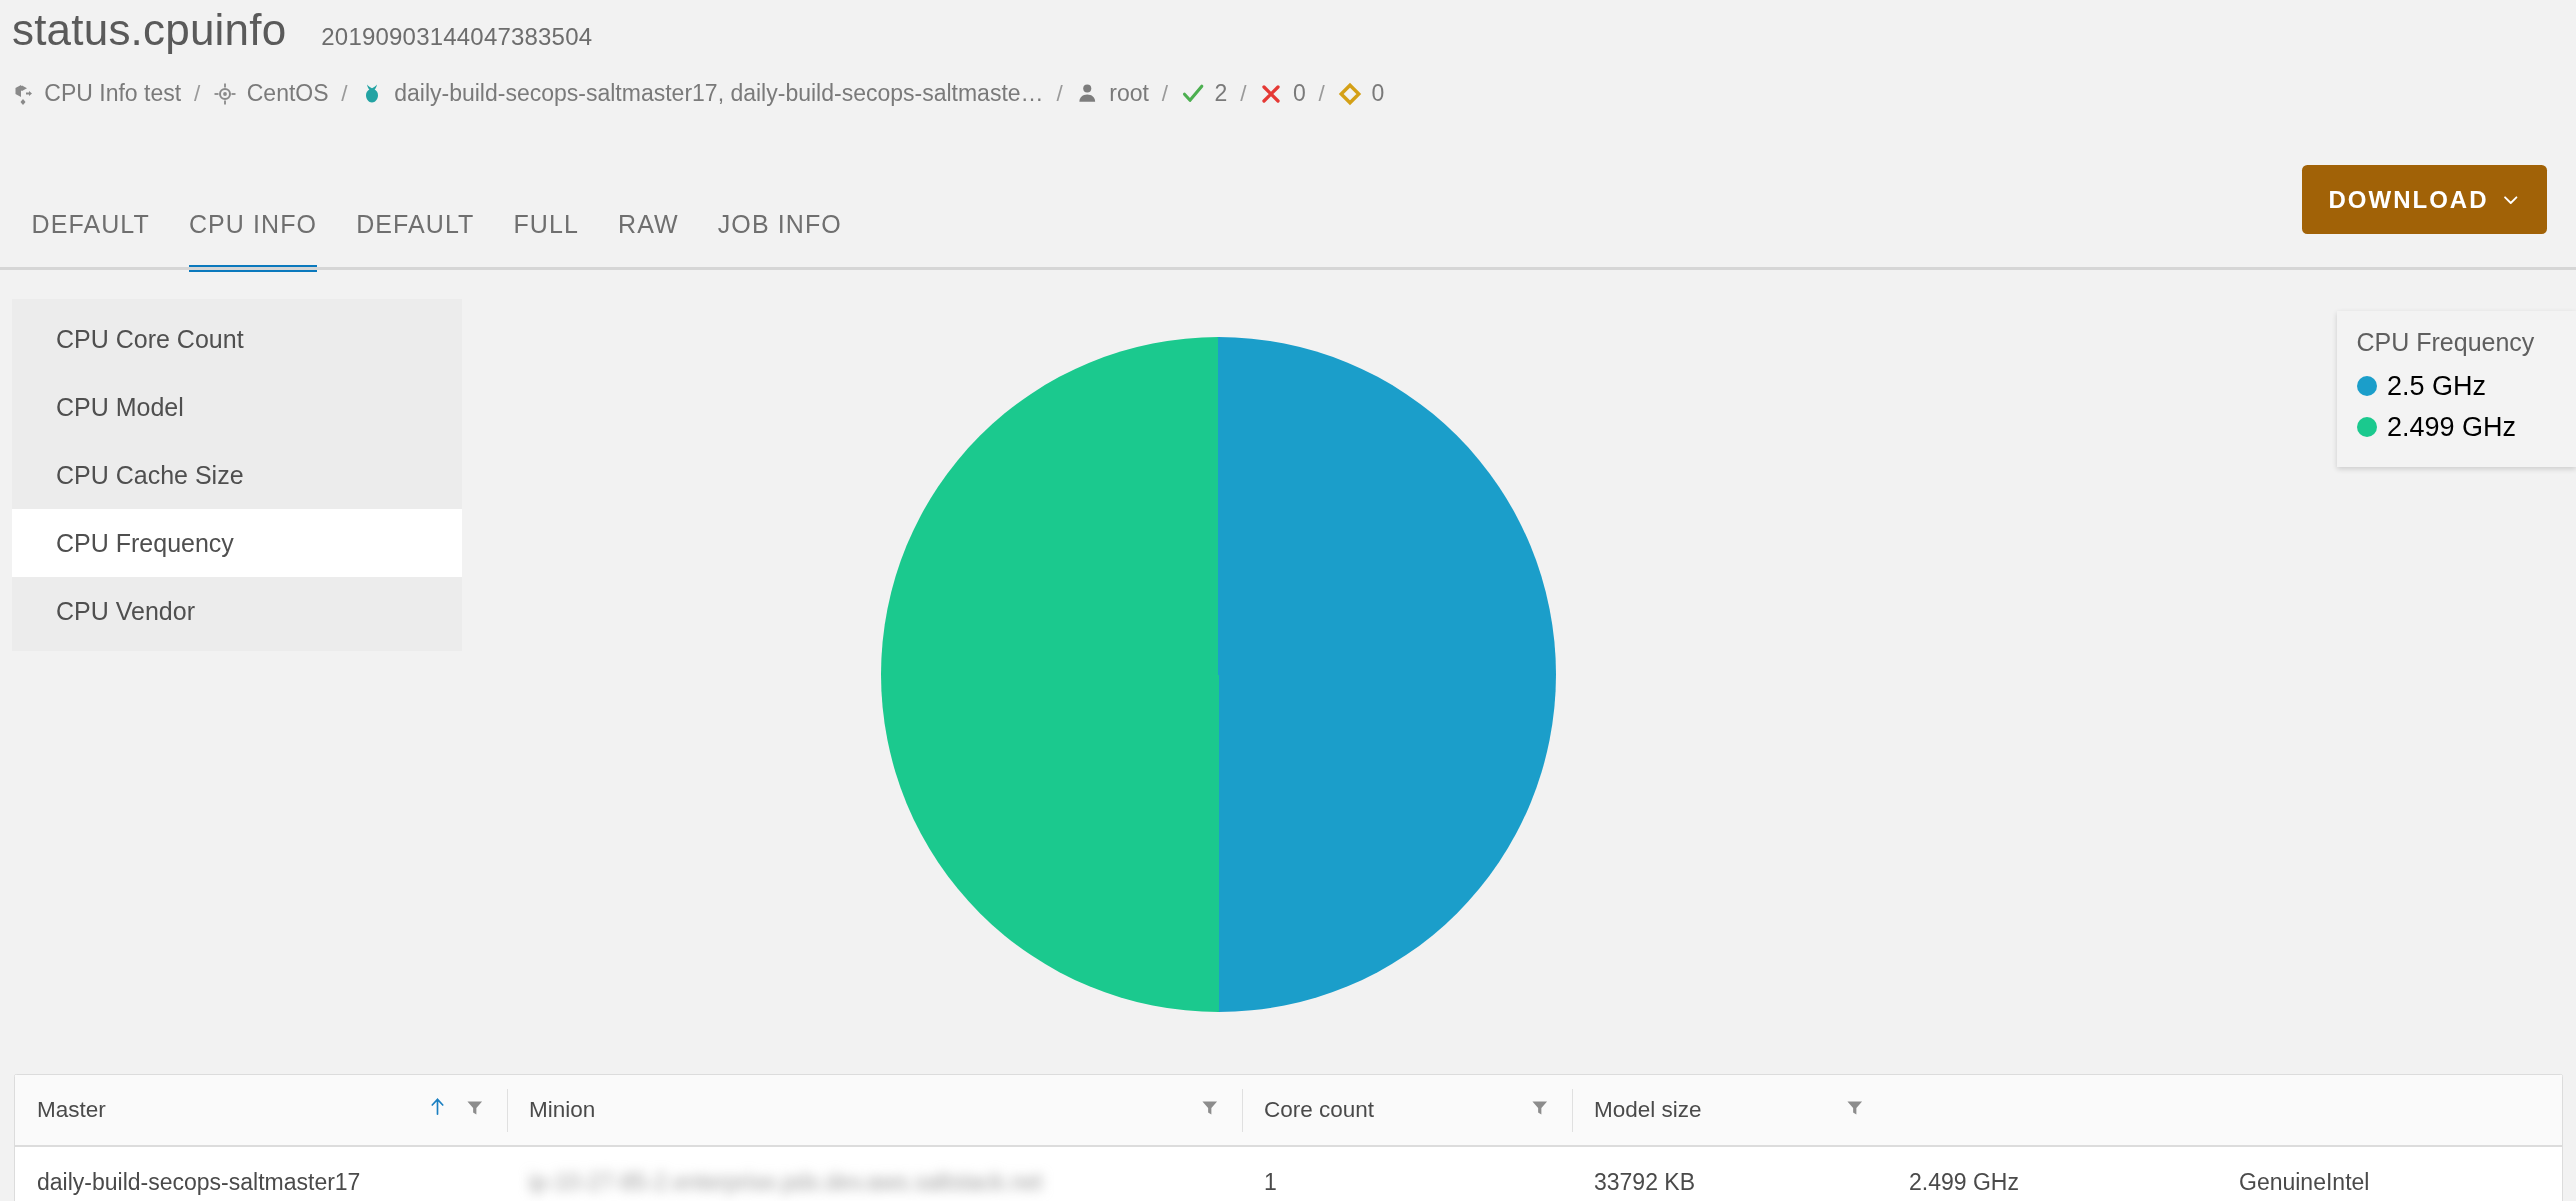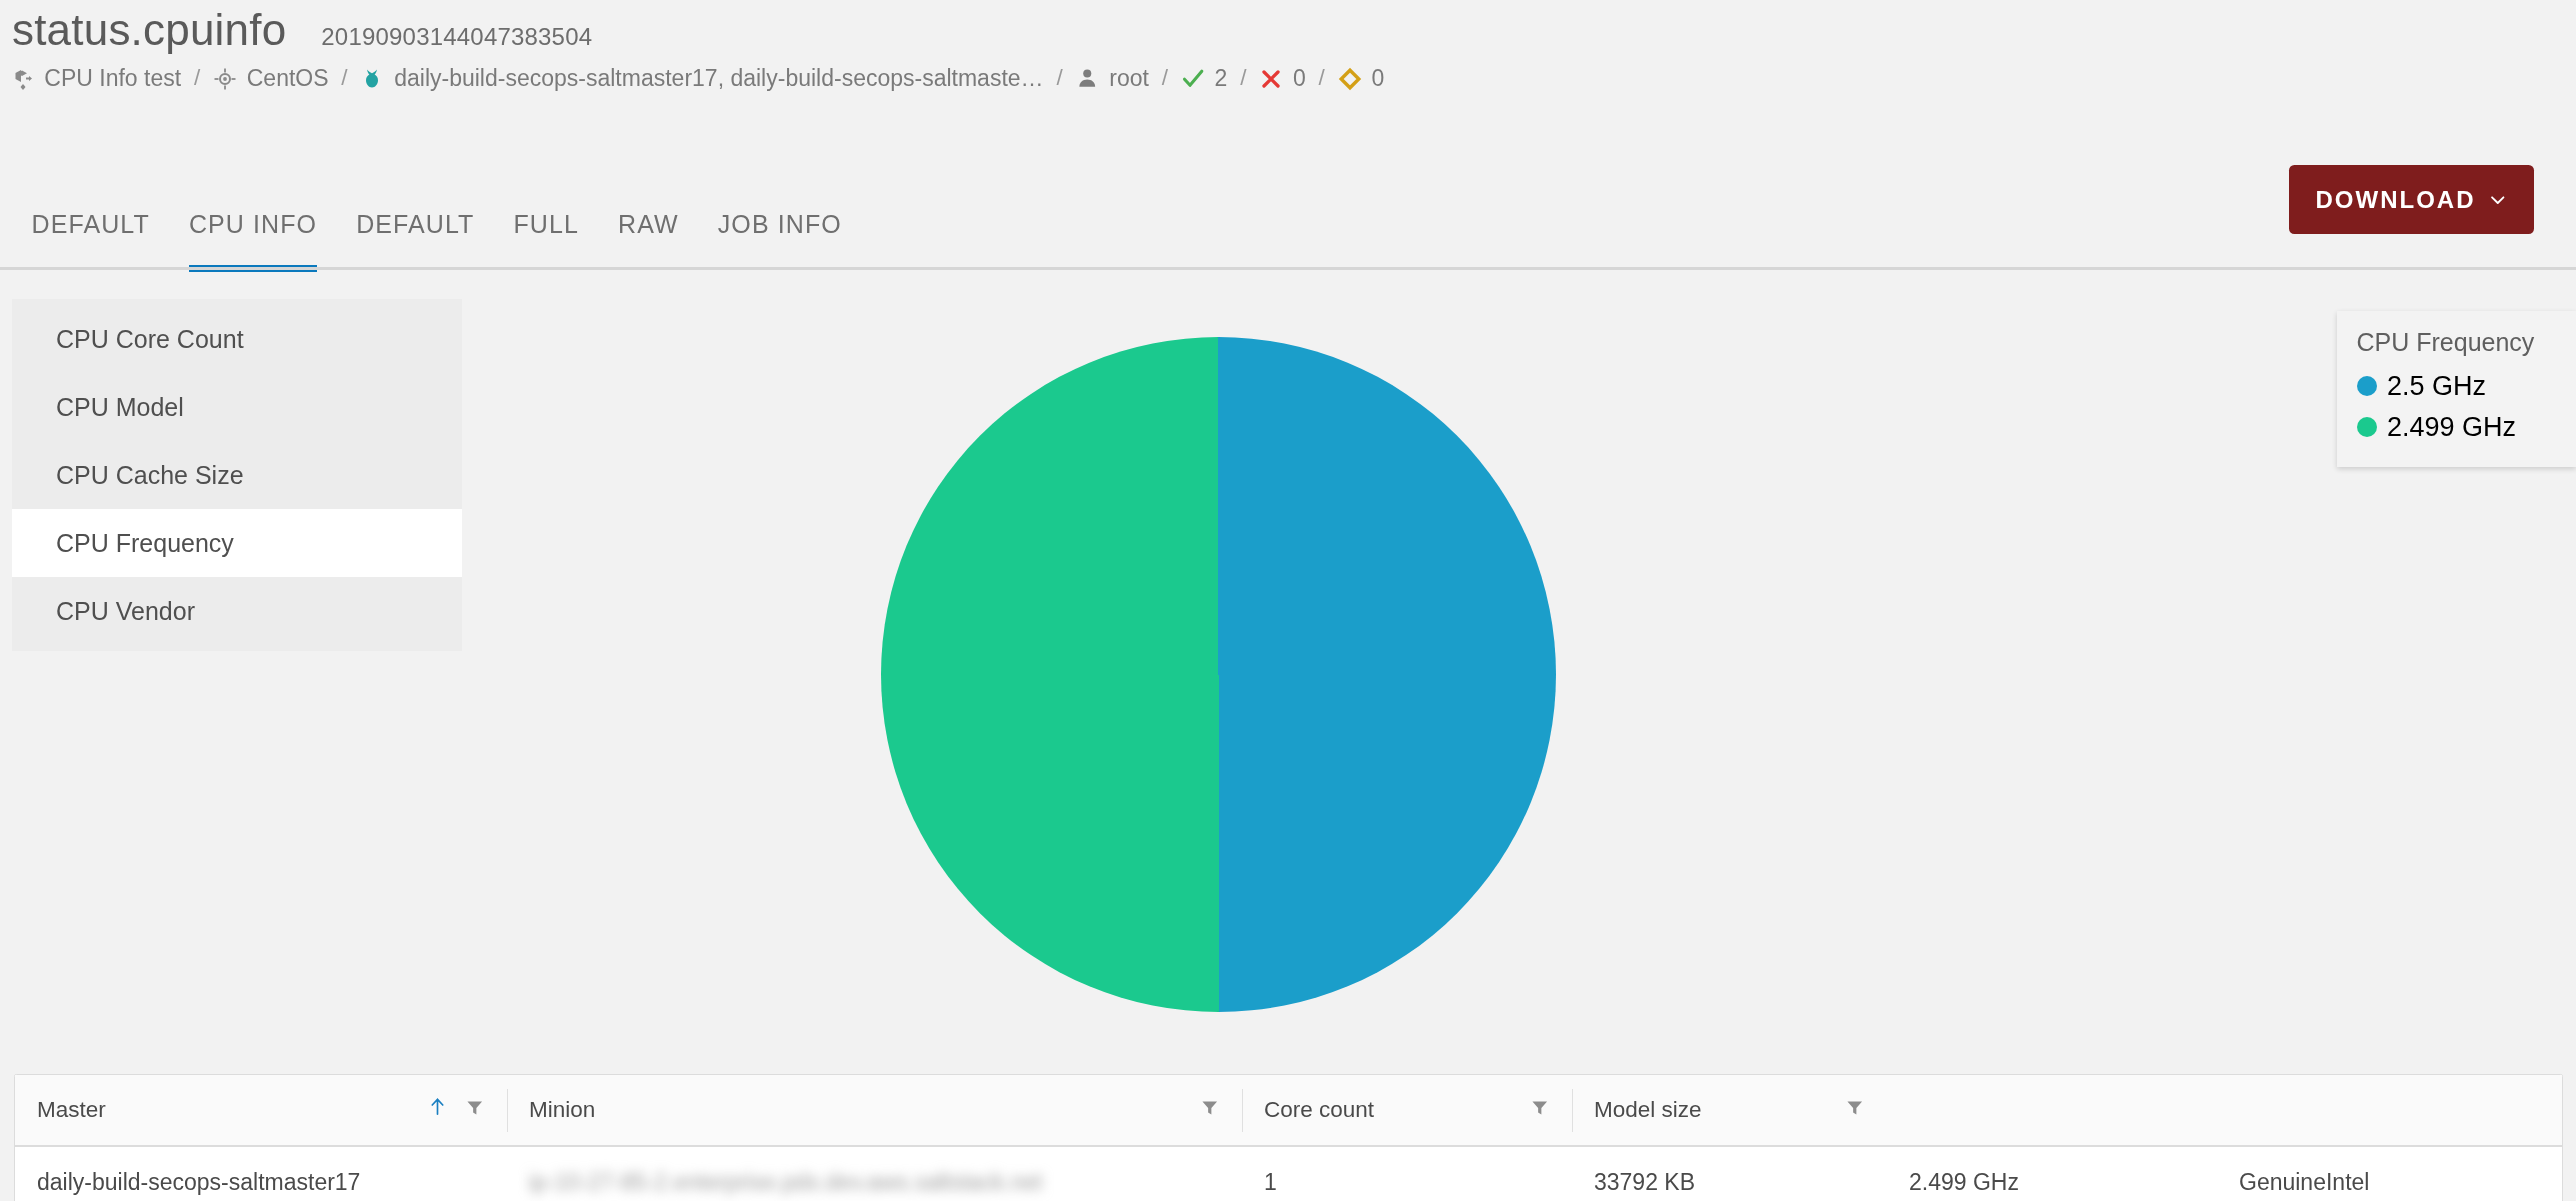--- a/index.html
+++ b/index.html
@@ -10,41 +10,41 @@
     overflow: hidden;
   }
   .page { position: relative; width: 2576px; height: 1202px; background: #f2f2f2; }
 
   
   .header { position: absolute; left: 0; top: 0; width: 2576px; height: 143px; }
   .title-row { position: absolute; left: 12px; top: 4.5px; display: flex; align-items: baseline; gap: 35px; }
   .job-title { font-size: 44px; font-weight: 400; color: #5a5a5a; letter-spacing: 0.2px; }
   .job-id { font-size: 24px; font-weight: 400; color: #6d6d6d; letter-spacing: 0.2px; }
 
-  .breadcrumb { position: absolute; left: 10.5px; top: 65px; display: flex; align-items: flex-start; height: 33px; }
+  .breadcrumb { position: absolute; left: 10.5px; top: 74px; display: flex; align-items: flex-end; height: 33px; }
   .crumb { display: flex; align-items: center; gap: 9.8px; }
   .crumb-label { font-size: 23px; color: #7a7a7a; white-space: nowrap; }
   .crumb-sep { font-size: 22.5px; color: #9a9a9a; padding: 0 12.8px; }
   .crumb-icon { display: inline-flex; align-items: center; justify-content: center; width: 24px; height: 24px; }
 
   
   .tabs-wrap { position: absolute; left: 0; top: 201px; width: 2576px; height: 72px; }
   .tabs { position: absolute; left: 12px; top: 0; display: flex; align-items: flex-start; height: 72px; }
   .tab {
     position: relative; font-size: 25px; color: #6f6f6f; letter-spacing: 1.1px;
     padding: 9px 19.5px 0 19.5px; height: 71px; cursor: pointer; white-space: nowrap;
   }
   .tab .ul { position: absolute; left: 19.5px; right: 19.5px; bottom: 0; height: 6.8px; background: transparent; }
   .tab.active .ul { background: #0b79bd; }
   .tabs-rule { position: absolute; left: 0; top: 267px; width: 2576px; height: 3px; background: #d6d6d6; }
 
   
   .download-btn {
-    position: absolute; right: 42px; top: 165px; height: 69px;
-    background: #7f1d1d; border-radius: 5.3px; color: #ffffff;
+    position: absolute; right: 29px; top: 165px; height: 69px;
+    background: #a16207; border-radius: 5.3px; color: #ffffff;
     display: flex; align-items: center; gap: 12px; padding: 0 27px;
     font-size: 24px; letter-spacing: 2px; font-weight: 700; cursor: pointer;
     border: none;
   }
   .chev { display: inline-block; width: 19.5px; height: 19.5px; position: relative; top: -2.3px; }
 
   
   .sidebar { position: absolute; left: 12px; top: 299px; width: 450px; background: #ececec; padding: 6px 0 6px 0; }
   .side-item {
     height: 68px; display: flex; align-items: center; padding-left: 44px;

